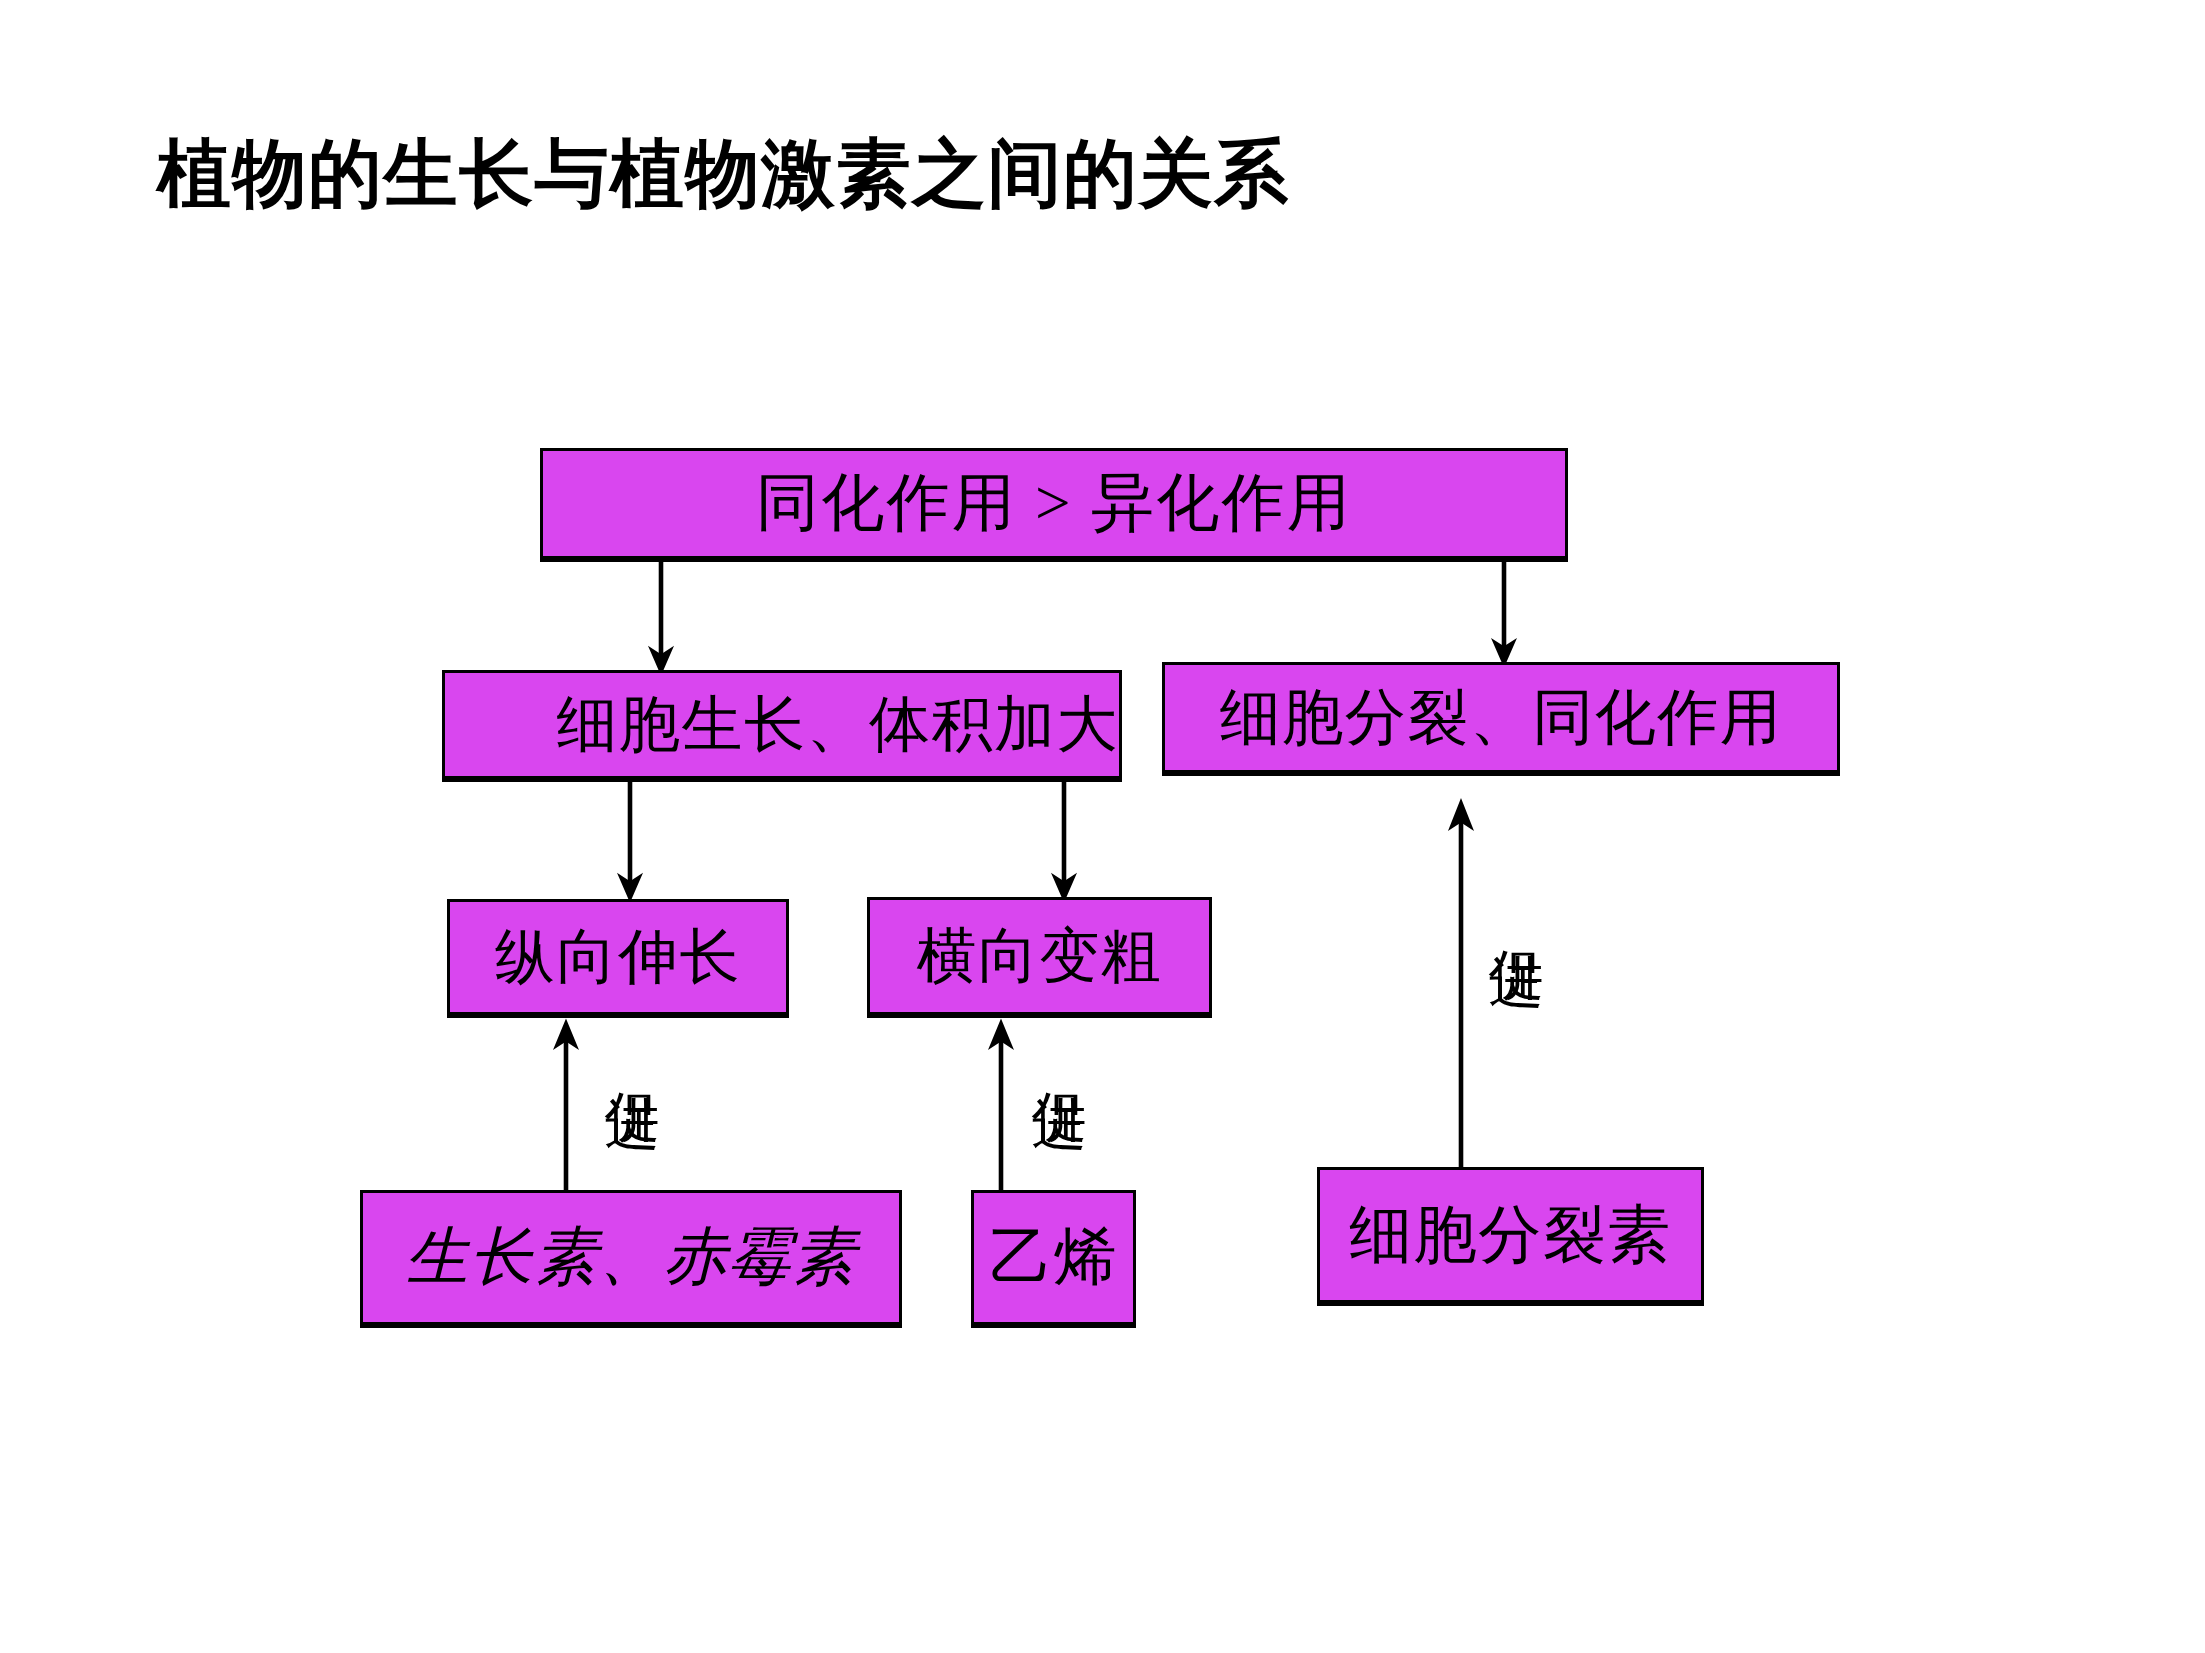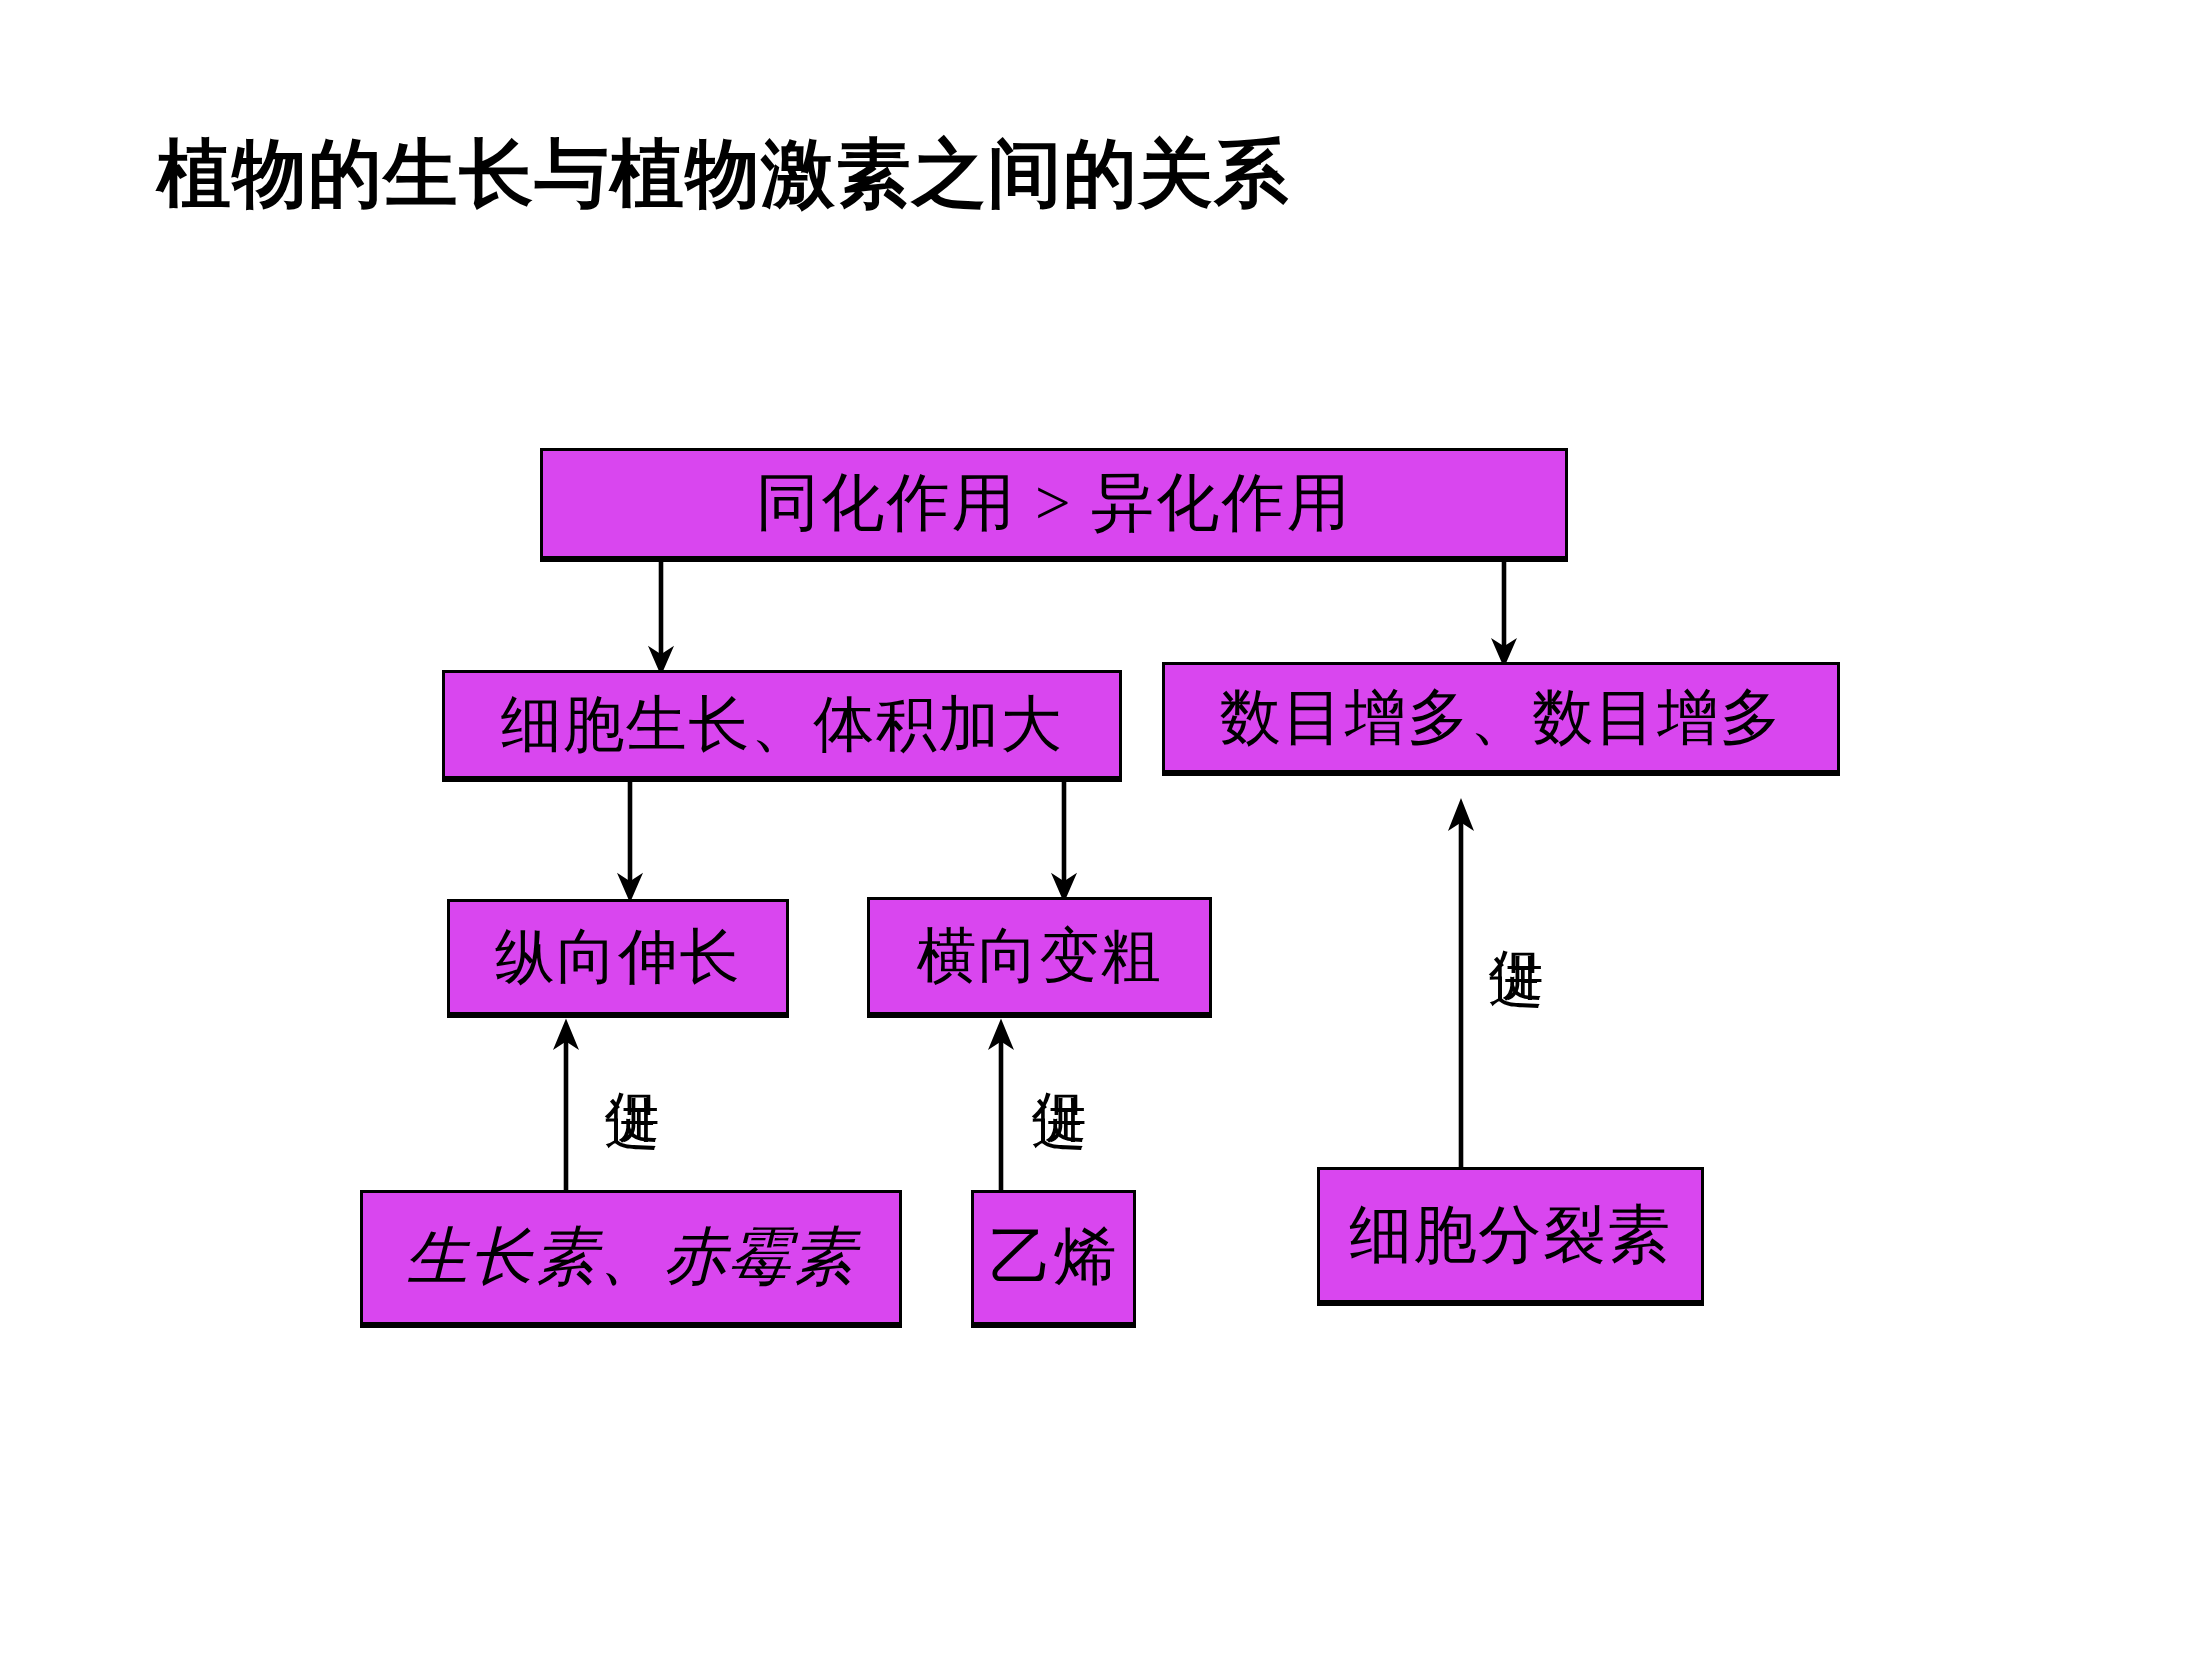--- a/index.html
+++ b/index.html
@@ -59,21 +59,21 @@
     font-weight: 400;
     color: #000000;
     white-space: nowrap;
     line-height: 1;
   }
 
   
   #node-assimilation { left: 519px;  top: 448px;  width: 1028px; height: 114px; }
   #node-assimilation .node-label { font-size: 63px; letter-spacing: 2.3px; }
 
-  #node-cell-growth  { left: 421px;  top: 670px;  width: 680px;  height: 112px; }
+  #node-cell-growth  { left: 421px;  top: 670px;  width: 680px;  height: 112px; justify-content: flex-end; }
   #node-cell-growth .node-label { font-size: 61px; letter-spacing: 1.5px; }
 
   #node-cell-division{ left: 1141px; top: 662px;  width: 678px;  height: 114px; }
   #node-cell-division .node-label { font-size: 61px; letter-spacing: 1.5px; }
 
   #node-axial        { left: 426px;  top: 899px; width: 342px;  height: 119px; }
   #node-axial .node-label { font-size: 60px; letter-spacing: 1.5px; }
 
   #node-radial       { left: 846px; top: 897px; width: 345px;  height: 121px; }
   #node-radial .node-label { font-size: 60px; letter-spacing: 1.5px; }
@@ -169,21 +169,21 @@
 
   <div class="node" id="node-assimilation">
     <span class="node-label">同化作用 &gt; 异化作用</span>
   </div>
 
   <div class="node" id="node-cell-growth">
     <span class="node-label">细胞生长、体积加大</span>
   </div>
 
   <div class="node" id="node-cell-division">
-    <span class="node-label">数目增多、数目增多</span>
+    <span class="node-label">细胞分裂、同化作用</span>
   </div>
 
   <div class="node" id="node-axial">
     <span class="node-label">纵向伸长</span>
   </div>
 
   <div class="node" id="node-radial">
     <span class="node-label">横向变粗</span>
   </div>
 

